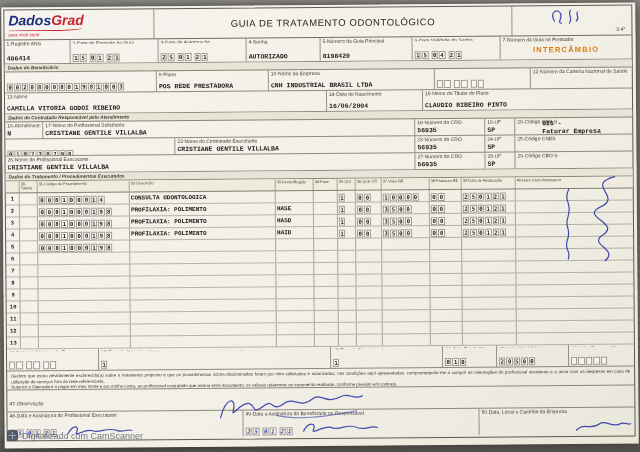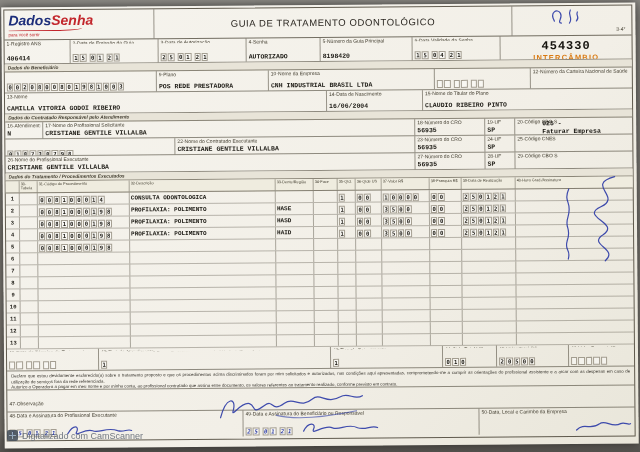--- a/index.html
+++ b/index.html
@@ -75,21 +75,21 @@
 </head>
 <body>
 
 <div class="canvas">
   <div class="paper">
     <div class="frame">
 
       <div class="hdr">
         <div class="hdr-logo">
           <div class="logoline">
-            <span class="logo-odonto">Dados</span><span class="logo-life">Senha</span>
+            <span class="logo-odonto">Dados</span><span class="logo-life">Grad</span>
           </div>
           <div class="logo-swoosh"></div>
           <div class="logo-tag">para você sorrir</div>
         </div>
         <div class="hdr-title">
           <span class="title">GUIA DE TRATAMENTO ODONTOLÓGICO</span>
         </div>
         <div class="hdr-right">
           <svg class="overlay" style="left:34px;top:1px" width="44" height="18" viewBox="0 0 44 18">
             <path class="ink" d="M8 14 C3 5,11 1,14 6 C17 11,10 15,15 16 M24 3 C21 8,27 11,23 16 M31 5 C29 9,34 10,30 14"></path>
@@ -119,21 +119,20 @@
           <span class="lbl">5-Número da Guia Principal</span>
           <span class="val">8198420</span>
         </div>
         <div class="cell" style="width:88px">
           <span class="lbl">6-Data Validade da Senha</span>
           <span class="boxes dategrp"><span class="bx">1</span><span class="bx">5</span><span class="bx">0</span><span class="bx">4</span><span class="bx">2</span><span class="bx">1</span></span>
         </div>
         <div class="cell last">
           <span class="lbl">7-Número da Guia no Prestador</span>
           <div class="guianum">
-            <div class="num">454330</div>
             <div class="tipo">INTERCÂMBIO</div>
           </div>
         </div>
       </div>
 
       <div class="strip">
         <span class="lbl">Dados do Beneficiário</span>
       </div>
       <div class="row" style="height:21px">
         <div class="cell" style="width:152px">

